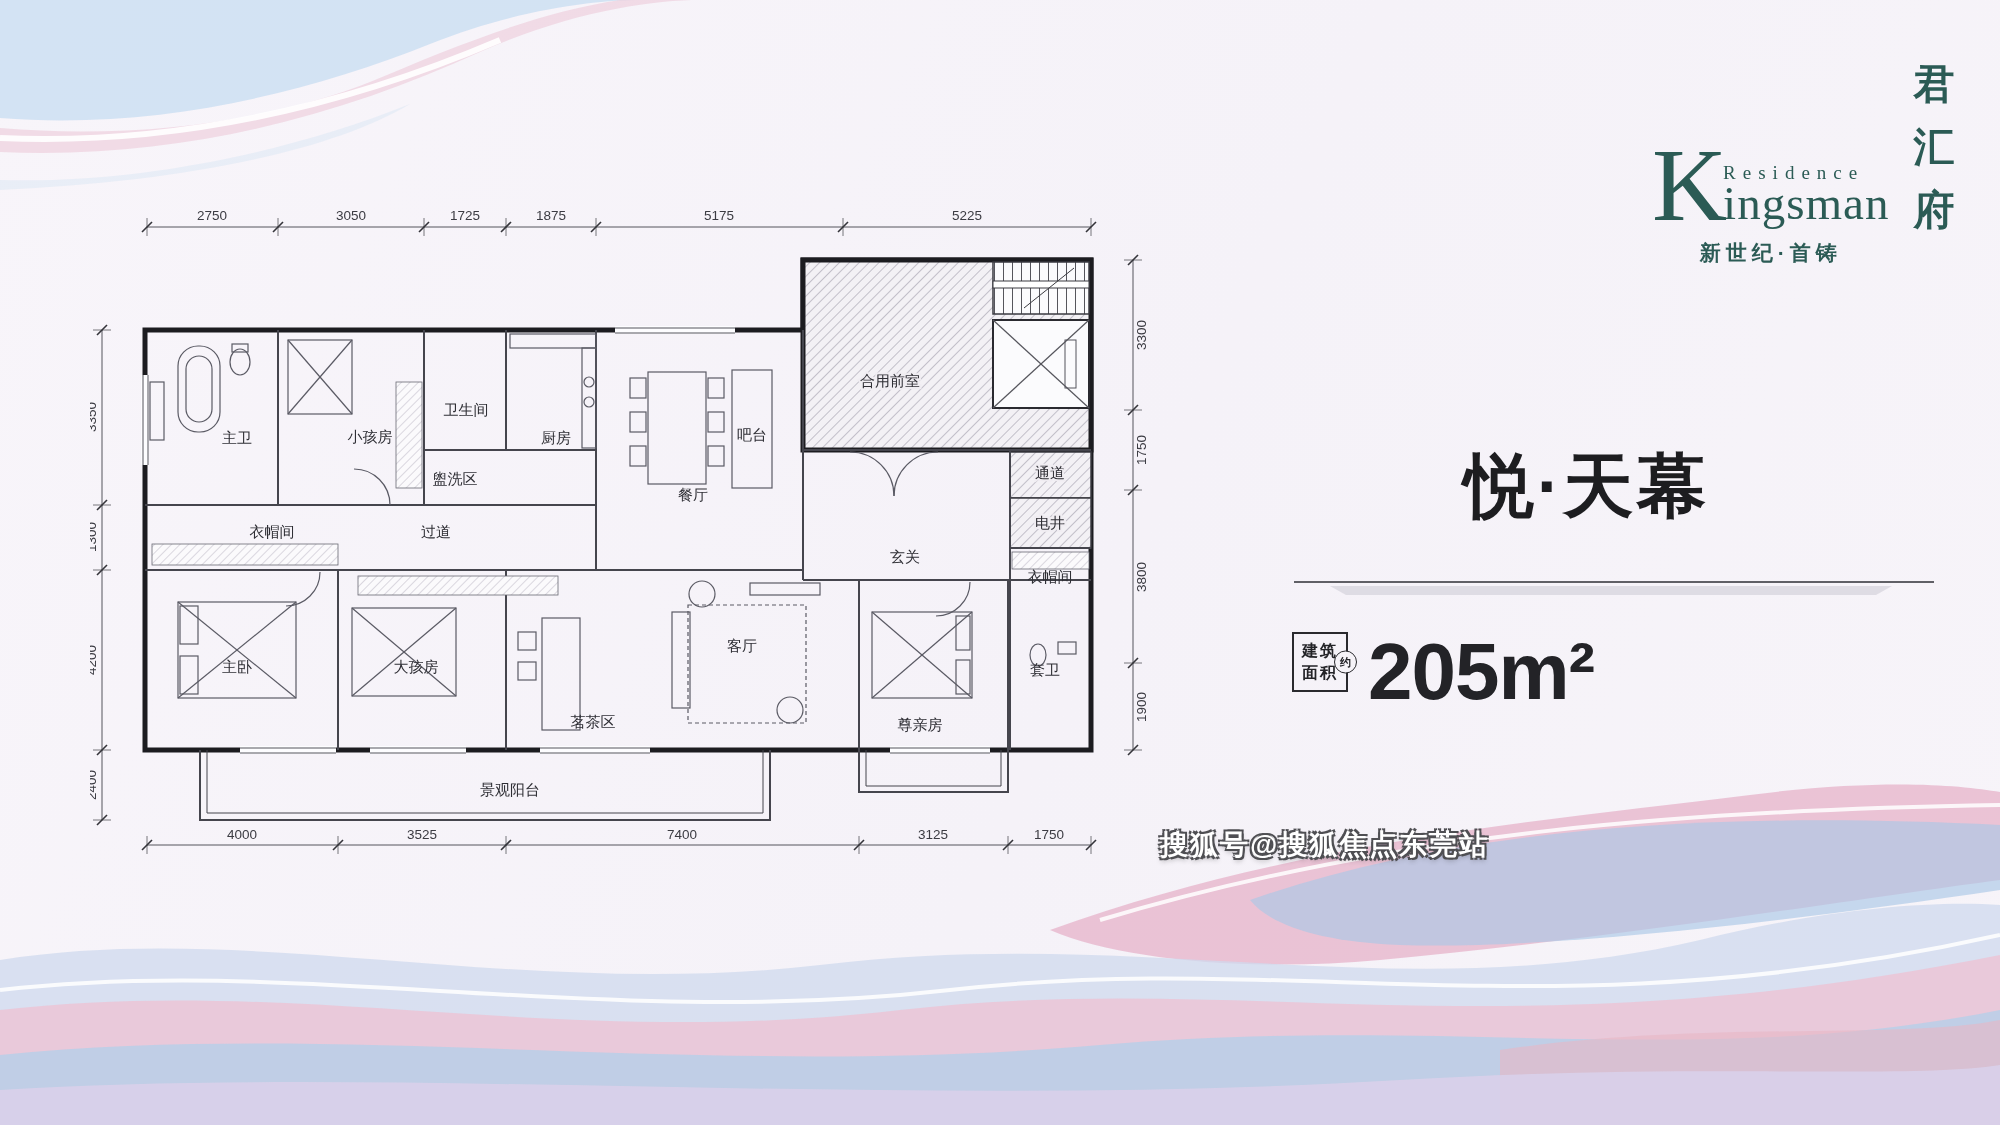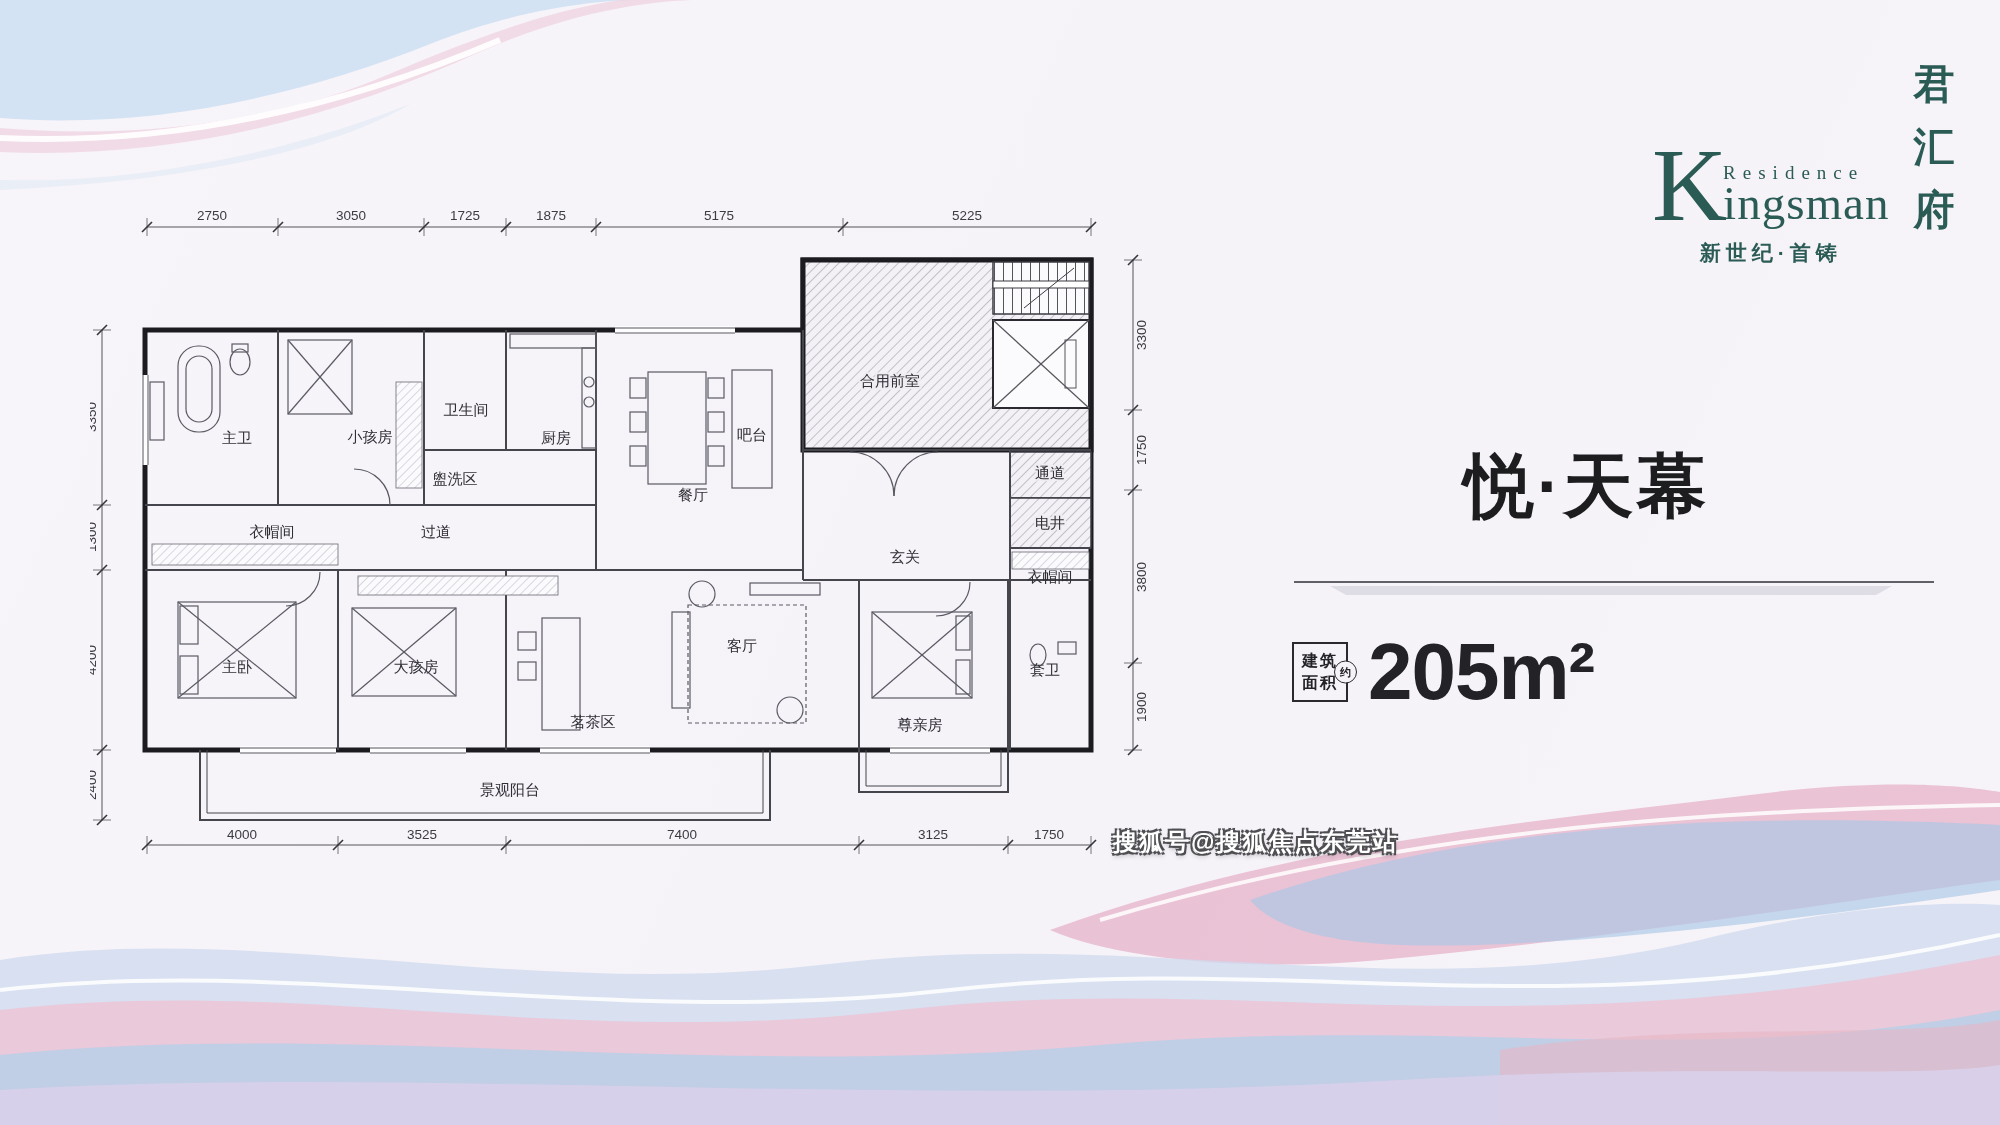--- a/index.html
+++ b/index.html
@@ -21,42 +21,42 @@
   .logo-residence{font-family:"Liberation Serif",serif;font-size:19px;letter-spacing:7px;}
   .logo-rest{font-family:"Liberation Serif",serif;font-size:47px;line-height:.82;letter-spacing:1px;}
   .logo-tagline{font-size:21px;letter-spacing:5px;font-weight:700;margin-top:16px;}
   .logo-vertical{display:flex;flex-direction:column;gap:22px;font-family:"Liberation Serif",serif;
     font-size:41px;font-weight:600;line-height:1;}
 
   
   .unit-title{position:absolute;left:1464px;top:440px;font-size:70px;font-weight:900;
     color:#1d1d20;letter-spacing:3px;}
   .divider{position:absolute;left:1290px;top:576px;}
-  .spec-row{position:absolute;left:1292px;top:632px;display:flex;align-items:center;color:#232327;}
+  .spec-row{position:absolute;left:1292px;top:632px;display:flex;align-items:flex-start;color:#232327;}
   .area-box{position:relative;width:52px;height:56px;border:2.5px solid #2a2a2e;display:flex;
     flex-direction:column;align-items:center;justify-content:center;font-size:16px;font-weight:700;
     line-height:1.4;letter-spacing:2px;}
   .approx{position:absolute;right:-11px;top:50%;transform:translateY(-50%);width:21px;height:21px;
     border:1.5px solid #2a2a2e;border-radius:50%;background:#f6f3f8;font-size:11px;font-weight:700;
     line-height:21px;text-align:center;letter-spacing:0;}
   .area-value{font-size:80px;font-weight:700;letter-spacing:-1px;margin-left:20px;line-height:1;}
   .rooms-spec{font-size:62px;font-weight:700;letter-spacing:5px;margin-left:34px;line-height:1;}
 
   
   .floorplan{position:absolute;left:90px;top:150px;}
   .room-label{font-size:15px;fill:#2e2e34;font-family:"Liberation Sans",sans-serif;}
   .halo{stroke:#f0edf2;stroke-width:4px;paint-order:stroke;}
   .dim-label{font-size:13.5px;fill:#3b3b42;font-family:"Liberation Sans",sans-serif;}
   .wall{fill:none;stroke:#1c1c20;}
   .thin{fill:none;stroke:#45454d;}
   .furn{fill:none;stroke:#5a5a64;stroke-width:1.2;}
   .dimline{stroke:#55555c;stroke-width:1;}
 
   
-  .watermark{position:absolute;left:1113px;top:826px;font-size:24px;font-weight:700;color:#ffffff;
+  .watermark{position:absolute;left:1160px;top:826px;font-size:28px;font-weight:700;color:#ffffff;
     letter-spacing:2px;
     text-shadow:-2px -2px 0 #4f4f53,2px -2px 0 #4f4f53,-2px 2px 0 #4f4f53,2px 2px 0 #4f4f53,0 3px 5px rgba(40,40,40,.35);}
 </style>
 </head>
 <body>
 
 <div class="page">
 
   <svg class="wave-top" width="760" height="240" viewBox="0 0 760 240">
     <path d="M0,118 C150,130 300,96 430,44 C520,8 600,0 640,0 L0,0 Z" fill="#cddff2" opacity="0.85"></path>

